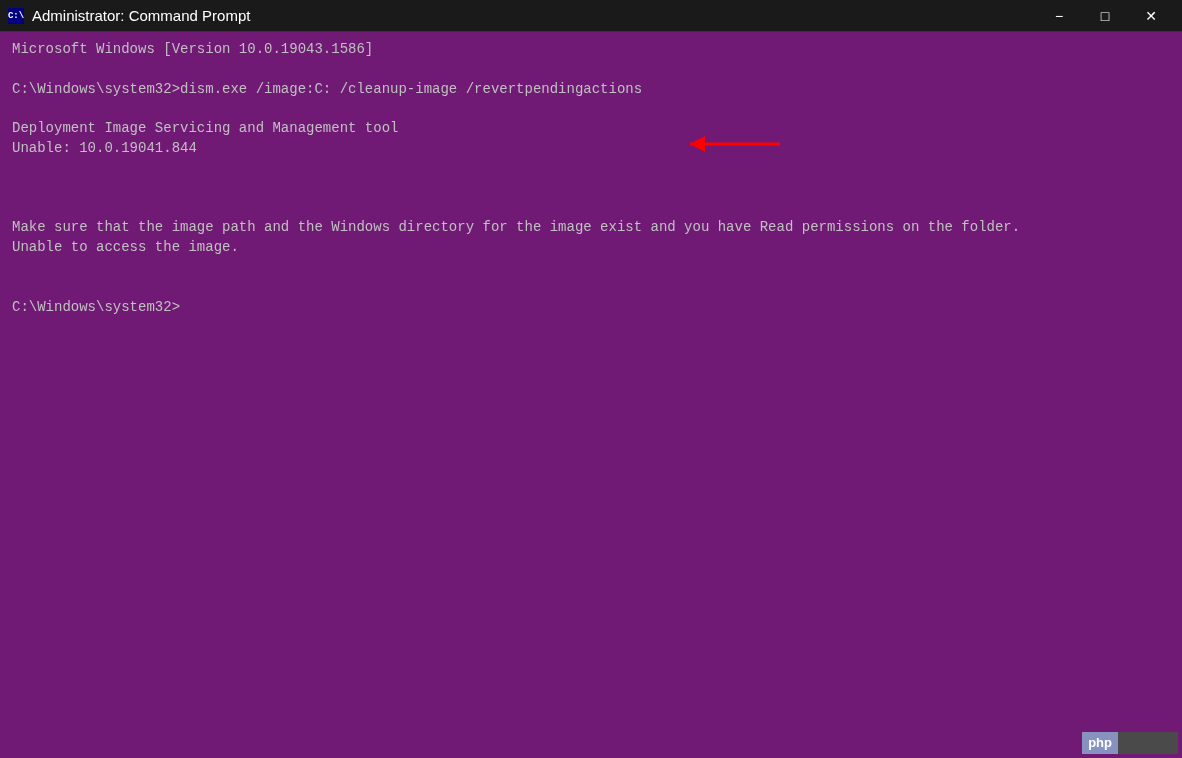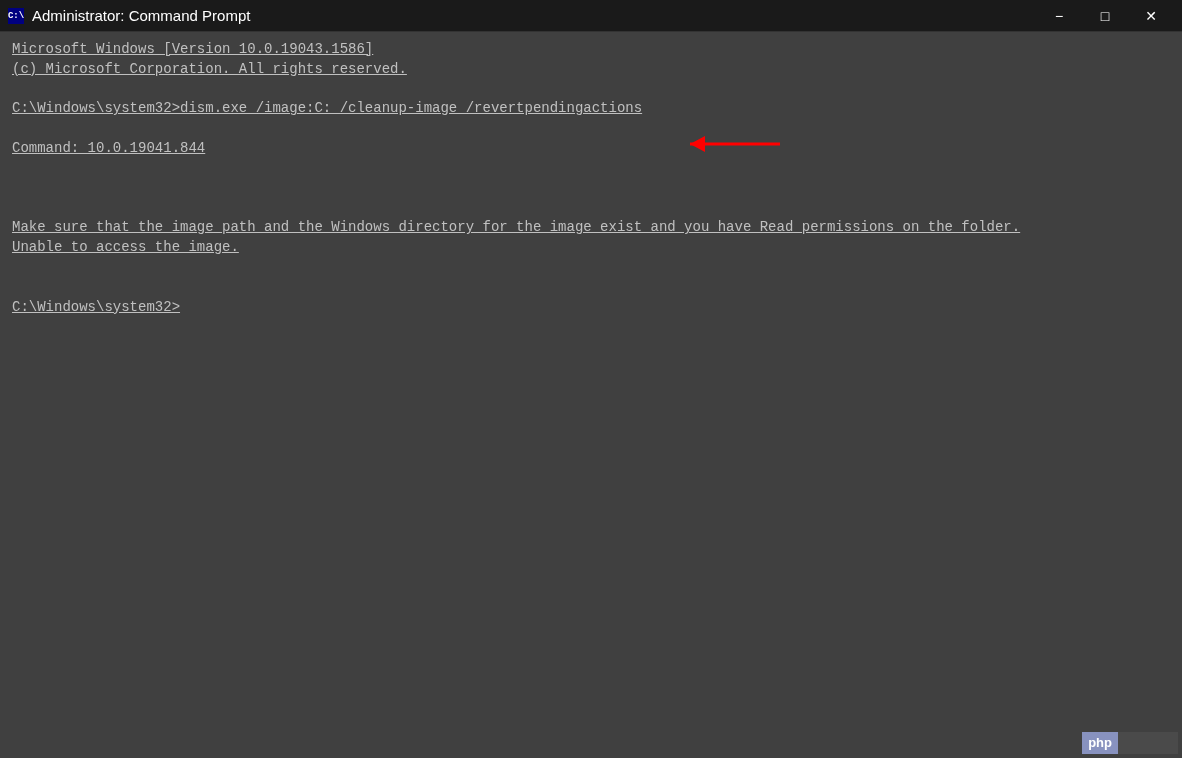--- a/index.html
+++ b/index.html
@@ -47,28 +47,27 @@
       border: none;
       color: #fff;
       font-size: 14px;
       cursor: pointer;
     }
 
     
     .terminal {
       width: 100%;
       height: calc(100% - 32px);
-      background: #404040;
+      background: #701a75;
       padding: 8px 12px;
       color: #c0c0c0;
       font-size: 14px;
       line-height: 1.4;
       position: relative;
       overflow: hidden;
-      text-decoration: underline;
     }
 
     .line {
       white-space: pre;
       display: block;
       font-size: 14px;
     }
 
     .line.empty {
       height: 20px;
@@ -147,25 +146,25 @@
   <div class="titlebar-controls">
     <button class="titlebar-btn">−</button>
     <button class="titlebar-btn">□</button>
     <button class="titlebar-btn close">✕</button>
   </div>
 </div>
 
 <div class="terminal">
   <div id="terminal-lines">
       <div class="line normal">Microsoft Windows [Version 10.0.19043.1586]</div>
-      <div class="line normal">(c) Microsoft Corporation. All rights reserved.</div>
       <div class="line empty"></div>
       <div class="line normal">C:\Windows\system32&gt;dism.exe /image:C: /cleanup-image /revertpendingactions</div>
       <div class="line empty"></div>
-      <div class="line normal">Command: 10.0.19041.844</div>
+      <div class="line normal">Deployment Image Servicing and Management tool</div>
+      <div class="line normal">Unable: 10.0.19041.844</div>
       <div class="line empty"></div>
       <div class="line empty"></div>
       <div class="line empty"></div>
       <div class="line normal">Make sure that the image path and the Windows directory for the image exist and you have Read permissions on the folder.</div>
       <div class="line normal">Unable to access the image.</div>
       <div class="line empty"></div>
       <div class="line empty"></div>
       <div class="line normal">C:\Windows\system32&gt;</div>
     </div>
 

